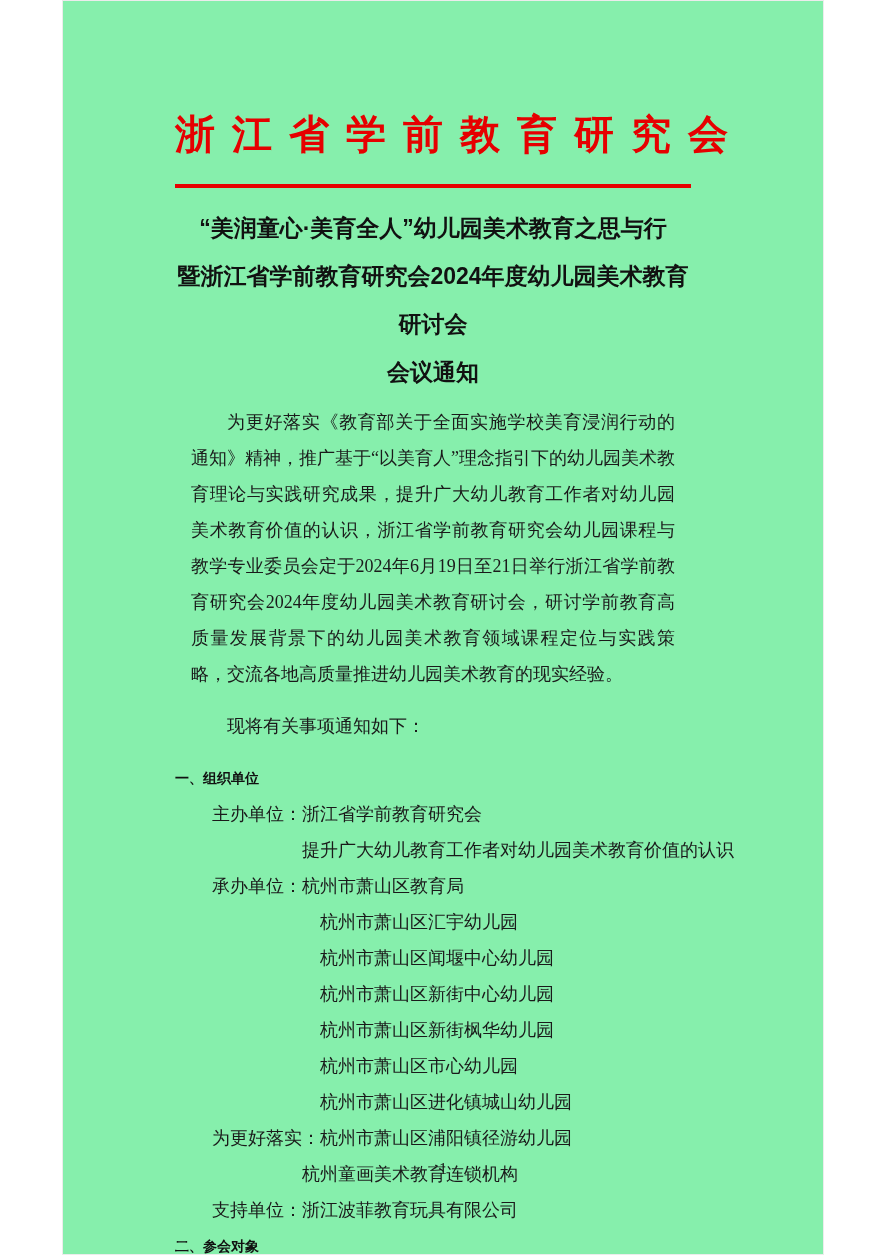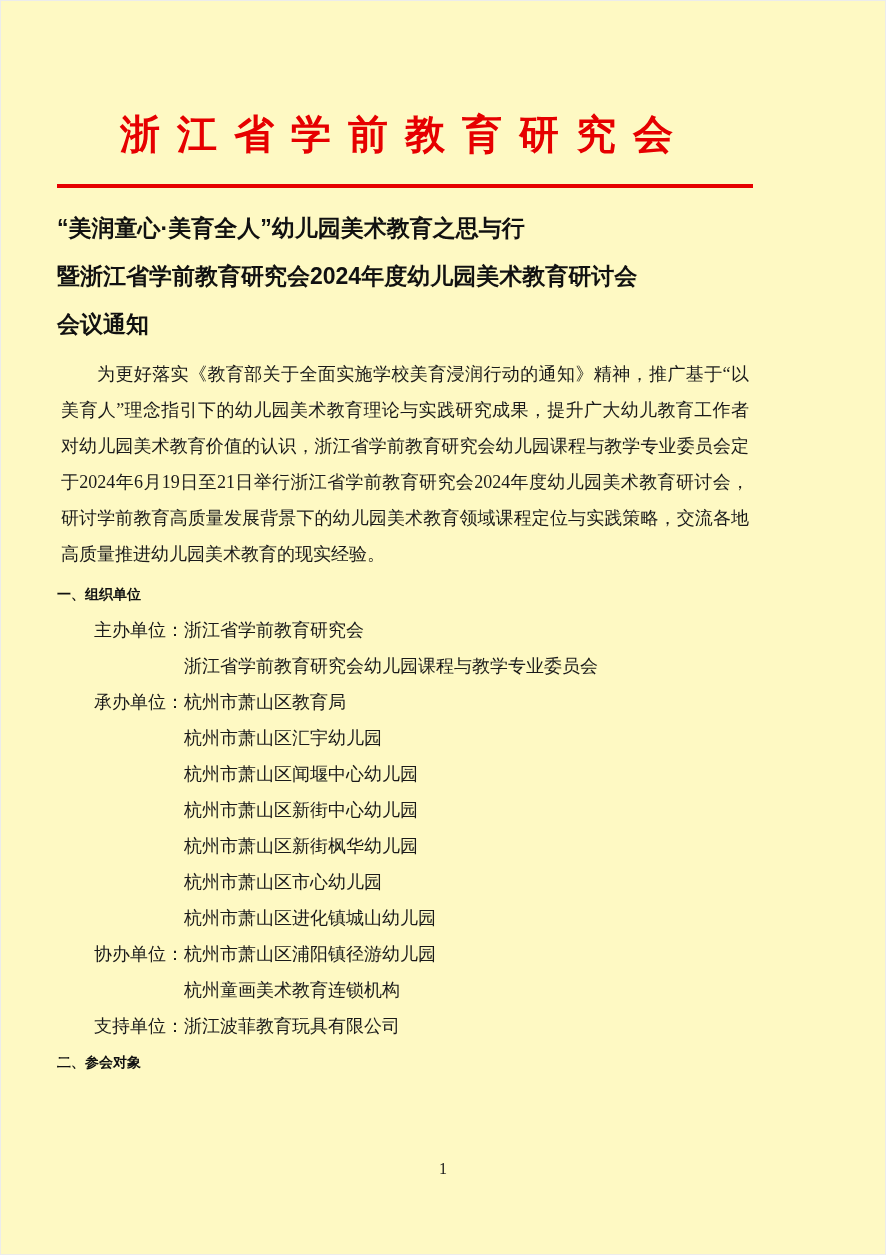--- a/index.html
+++ b/index.html
@@ -2,27 +2,27 @@
 <html><head>
 <meta charset="utf-8">
 <style>
   html, body {
     margin: 0;
     padding: 0;
     background: #ffffff;
   }
   .page {
     position: relative;
-    width: 886px;
+    width: 762px;
     height: 1255px;
     margin: 0 auto;
-    background: #fef9c3;
+    background: #86efac;
     border: 1px solid #ececec;
     box-sizing: border-box;
-    padding: 110px 132px 0 56px;
+    padding: 110px 132px 0 112px;
     overflow: hidden;
   }
   .masthead {
     color: #e60000;
     font-family: "Liberation Serif", "DejaVu Serif", serif;
     font-weight: bold;
     font-size: 40px;
     letter-spacing: 17px;
     text-align: center;
     white-space: nowrap;
@@ -32,30 +32,30 @@
     height: 4px;
     background: #e60000;
     margin-top: 25px;
   }
   .doc-titles {
     margin-top: 16px;
     font-family: "Liberation Sans", "DejaVu Sans", sans-serif;
     font-weight: bold;
     font-size: 23px;
     color: #111111;
-    text-align: left;
+    text-align: center;
     line-height: 48px;
   }
   .body-para {
     font-family: "Liberation Serif", "DejaVu Serif", serif;
     font-size: 18px;
     line-height: 36px;
     color: #1a1a1a;
     text-align: justify;
-    margin: 4px;
+    margin: 16px;
   }
   .indent { text-indent: 2em; }
   .intro { margin-top: 8px; }
   .section-heading {
     font-family: "Liberation Sans", "DejaVu Sans", sans-serif;
     font-weight: bold;
     font-size: 14px;
     line-height: 36px;
     color: #111111;
     margin: 0;
@@ -96,40 +96,41 @@
   <div class="red-rule"></div>
 
   <div class="doc-titles">
     <div class="doc-title-line">“美润童心·美育全人”幼儿园美术教育之思与行</div>
     <div class="doc-title-line">暨浙江省学前教育研究会2024年度幼儿园美术教育研讨会</div>
     <div class="doc-title-line">会议通知</div>
   </div>
 
   <p class="body-para indent intro">为更好落实《教育部关于全面实施学校美育浸润行动的通知》精神，推广基于“以美育人”理念指引下的幼儿园美术教育理论与实践研究成果，提升广大幼儿教育工作者对幼儿园美术教育价值的认识，浙江省学前教育研究会幼儿园课程与教学专业委员会定于2024年6月19日至21日举行浙江省学前教育研究会2024年度幼儿园美术教育研讨会，研讨学前教育高质量发展背景下的幼儿园美术教育领域课程定位与实践策略，交流各地高质量推进幼儿园美术教育的现实经验。</p>
 
+  <p class="body-para indent">现将有关事项通知如下：</p>
 
   <h2 class="section-heading">一、组织单位</h2>
 
   <div class="entry">
     <span class="entry-label">主办单位：</span>
     <div class="entry-items">
       <div class="entry-item">浙江省学前教育研究会</div>
     </div>
   </div>
 
   <div class="entry">
     <span class="entry-label">承办单位：</span>
     <div class="entry-items">
-      <div class="entry-item">浙江省学前教育研究会幼儿园课程与教学专业委员会</div>
+      <div class="entry-item">提升广大幼儿教育工作者对幼儿园美术教育价值的认识</div>
       <div class="entry-item">杭州市萧山区教育局</div>
     </div>
   </div>
 
   <div class="entry">
-    <span class="entry-label">协办单位：</span>
+    <span class="entry-label">为更好落实：</span>
     <div class="entry-items">
       <div class="entry-item">杭州市萧山区汇宇幼儿园</div>
       <div class="entry-item">杭州市萧山区闻堰中心幼儿园</div>
       <div class="entry-item">杭州市萧山区新街中心幼儿园</div>
       <div class="entry-item">杭州市萧山区新街枫华幼儿园</div>
       <div class="entry-item">杭州市萧山区市心幼儿园</div>
       <div class="entry-item">杭州市萧山区进化镇城山幼儿园</div>
       <div class="entry-item">杭州市萧山区浦阳镇径游幼儿园</div>
     </div>
   </div>

